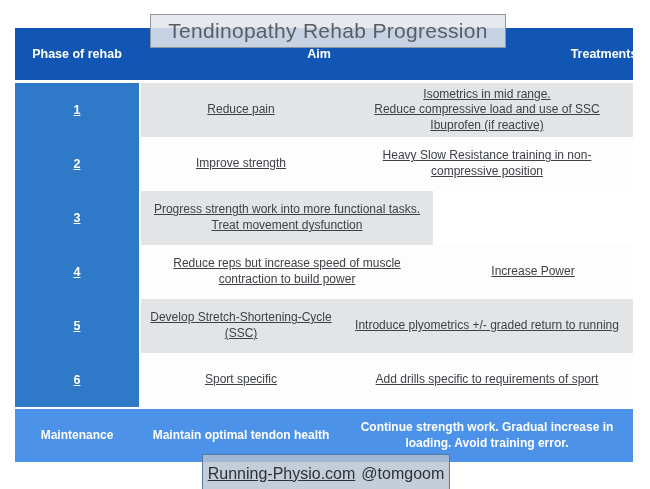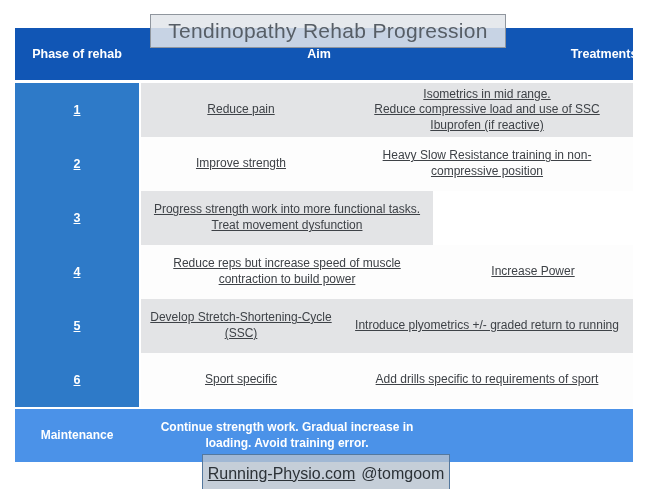--- a/index.html
+++ b/index.html
@@ -141,20 +141,21 @@
         <div class="cell treat-cell col-treat">Add drills specific to requirements of sport</div>
       </div>
 
     </div>
 
     <div class="maint-gap"></div>
 
     <div class="maint-row">
       <div class="maint-cell col-phase">Maintenance</div>
       <div class="col-gap"></div>
+      <div class="maint-cell col-aim">Maintain optimal tendon health</div>
       <div class="maint-cell col-treat">Continue strength work. Gradual increase in loading. Avoid training error.</div>
     </div>
 
   </div>
 
   <div class="footer-box">
     <span class="link">Running-Physio.com</span>
     <span class="handle">@tomgoom</span>
   </div>
 

